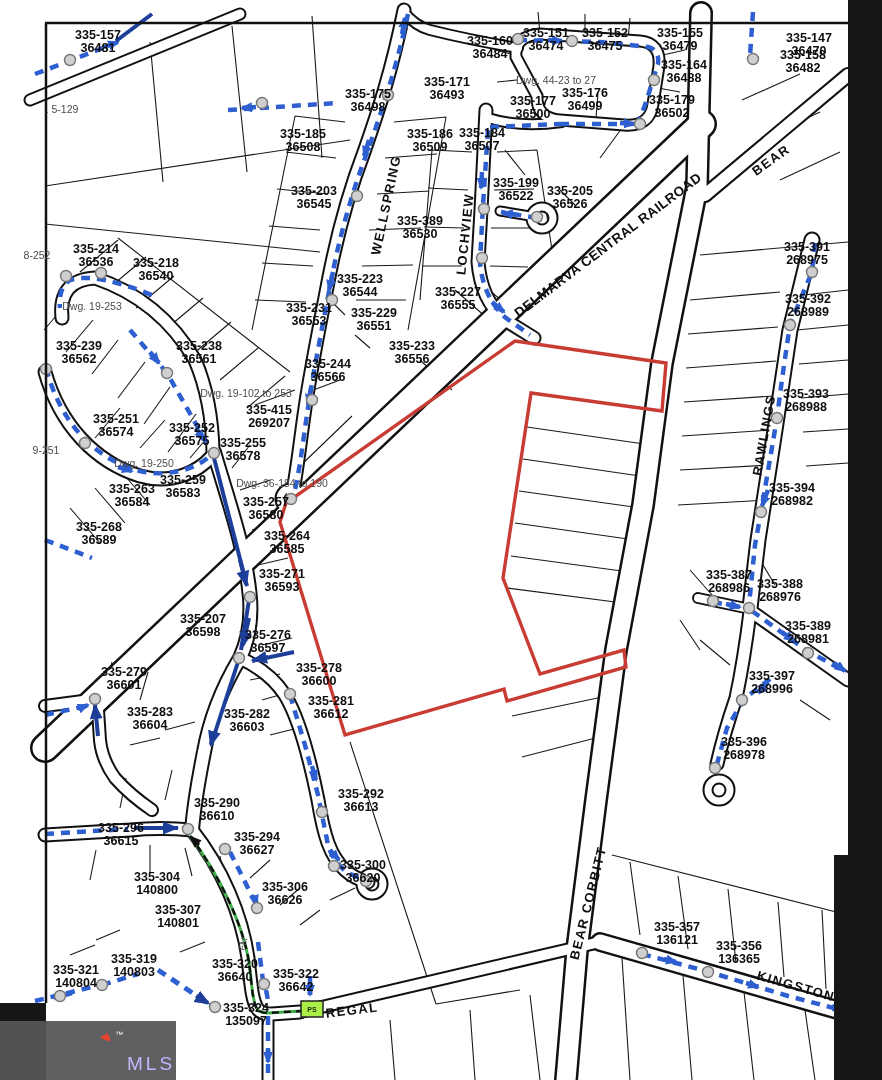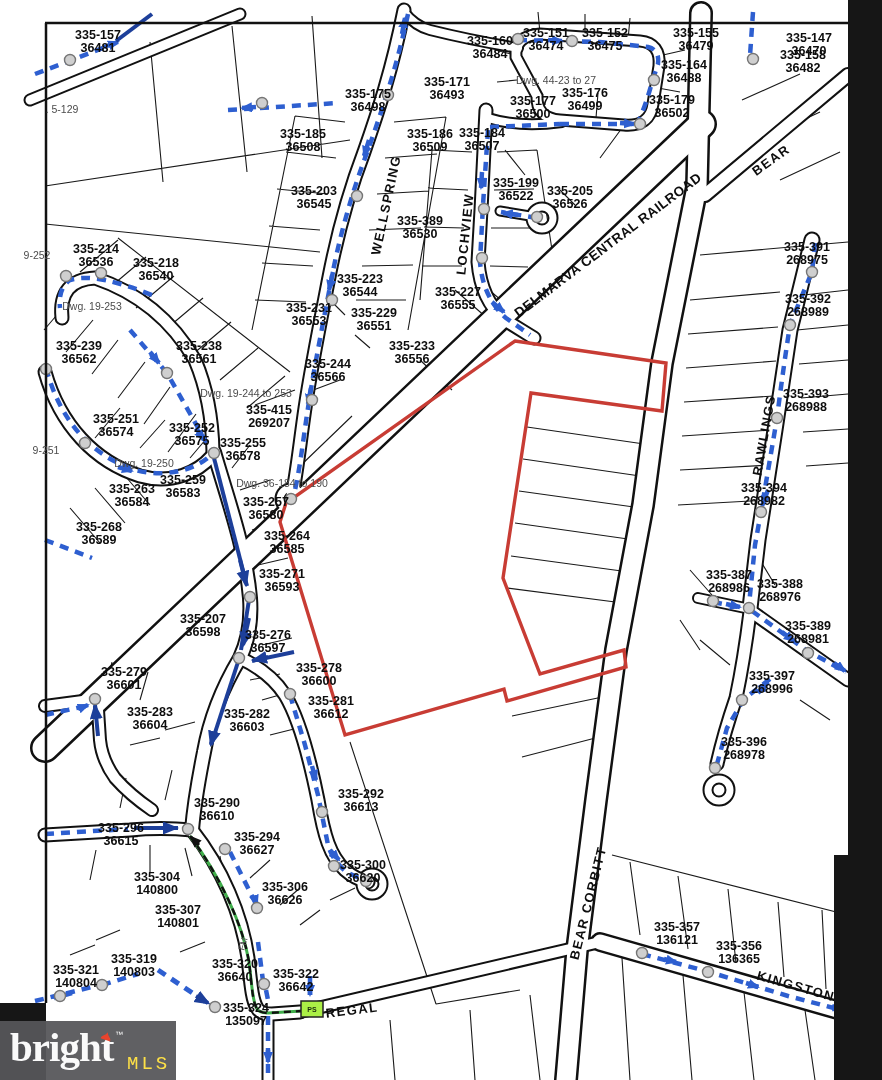--- a/index.html
+++ b/index.html
@@ -13,22 +13,22 @@
   .street{position:absolute;font-weight:700;font-size:13px;letter-spacing:1.5px;color:#0d0d0d;
       white-space:nowrap;transform-origin:center;}
   .note{position:absolute;transform:translate(-50%,-50%);font-size:10.5px;color:#4c4c4c;
       white-space:nowrap;}
   .ps-label{position:absolute;transform:translate(-50%,-50%);font-size:7px;font-weight:700;color:#1c2b10;}
   .logo{position:absolute;left:0;top:1021px;width:176px;height:59px;background:rgba(86,86,89,.94);
       z-index:8;display:block;}
   .logo .brand{position:absolute;left:10px;top:2px;font-family:"Liberation Serif",serif;
       font-weight:700;font-size:41px;color:#fafafa;letter-spacing:-1px;}
   .logo .tm{position:absolute;left:115px;top:9px;font-size:8px;color:#fafafa;}
-  .logo .mls{position:absolute;left:127px;top:32px;font-size:19px;color:#fde047;letter-spacing:3px;
-      font-family:Liberation Mono, monospace;}
+  .logo .mls{position:absolute;left:127px;top:32px;font-size:19px;color:#c4b5fd;letter-spacing:3px;
+      font-family:Liberation Sans, sans-serif;}
   .logo .flame{position:absolute;left:99px;top:11px;}
 </style>
 </head>
 <body>
 
 <div class="stage">
 
 <svg width="882" height="1080" viewBox="0 0 882 1080">
   <defs>
     <marker id="mB" markerUnits="userSpaceOnUse" markerWidth="14" markerHeight="12" refX="10" refY="5" orient="auto">
@@ -298,21 +298,21 @@
         <span>36484</span>
       </div>
   <div class="pl" style="left:546px;top:40px">
         <span>335-151</span>
         <span>36474</span>
       </div>
   <div class="pl" style="left:605px;top:40px">
         <span>335-152</span>
         <span>36475</span>
       </div>
-  <div class="pl" style="left:696px;top:40px">
+  <div class="pl" style="left:680px;top:40px">
         <span>335-155</span>
         <span>36479</span>
       </div>
   <div class="pl" style="left:809px;top:45px">
         <span>335-147</span>
         <span>36470</span>
       </div>
   <div class="pl" style="left:684px;top:72px">
         <span>335-164</span>
         <span>36488</span>
@@ -534,21 +534,21 @@
         <span>268975</span>
       </div>
   <div class="pl" style="left:808px;top:306px">
         <span>335-392</span>
         <span>268989</span>
       </div>
   <div class="pl" style="left:806px;top:401px">
         <span>335-393</span>
         <span>268988</span>
       </div>
-  <div class="pl" style="left:764px;top:495px">
+  <div class="pl" style="left:792px;top:495px">
         <span>335-394</span>
         <span>268982</span>
       </div>
   <div class="pl" style="left:729px;top:582px">
         <span>335-387</span>
         <span>268986</span>
       </div>
   <div class="pl" style="left:780px;top:591px">
         <span>335-388</span>
         <span>268976</span>
@@ -578,32 +578,31 @@
   <div class="street" style="left:465px;top:234px;transform:translate(-50%,-50%) rotate(-84deg)">LOCHVIEW</div>
   <div class="street" style="left:608px;top:245px;font-size:13.5px;letter-spacing:.5px;transform:translate(-50%,-50%) rotate(-37deg)">DELMARVA CENTRAL RAILROAD</div>
   <div class="street" style="left:771px;top:160px;transform:translate(-50%,-50%) rotate(-36deg)">BEAR</div>
   <div class="street" style="left:764px;top:435px;transform:translate(-50%,-50%) rotate(-80deg)">RAWLINGS</div>
   <div class="street" style="left:588px;top:903px;transform:translate(-50%,-50%) rotate(-76deg)">BEAR CORBITT</div>
   <div class="street" style="left:796px;top:986px;transform:translate(-50%,-50%) rotate(16deg)">KINGSTON</div>
   <div class="street" style="left:352px;top:1010px;transform:translate(-50%,-50%) rotate(-7deg)">REGAL</div>
 
   <div class="note" style="left:62px;top:109px">. 5-129</div>
   <div class="note" style="left:556px;top:80px">Dwg. 44-23 to 27</div>
-  <div class="note" style="left:37px;top:255px">9-252</div>
+  <div class="note" style="left:37px;top:255px">8-252</div>
   <div class="note" style="left:92px;top:306px">Dwg. 19-253</div>
-  <div class="note" style="left:246px;top:393px">Dwg. 19-244 to 253</div>
+  <div class="note" style="left:246px;top:393px">Dwg. 19-102 to 253</div>
   <div class="note" style="left:144px;top:463px">Dwg. 19-250</div>
   <div class="note" style="left:46px;top:450px">9-251</div>
   <div class="note" style="left:282px;top:483px">Dwg. 36-184 to 190</div>
   <div class="note" style="left:243px;top:944px;font-size:9px;transform:translate(-50%,-50%) rotate(-75deg)">FM</div>
   <div class="ps-label" style="left:312px;top:1009px">PS</div>
 </div>
 
 <div class="logo">
-  <span class="brand">bright</span>
   <span class="flame">
     <svg width="14" height="13" viewBox="0 0 14 13">
           <path d="M7,0 C8,4 12,4 12,8 L2,8 C2,4 6,4 7,0 Z" fill="#e8432d" transform="rotate(18 7 6)"></path>
         </svg>
   </span>
   <span class="tm">™</span>
   <span class="mls">MLS</span>
 </div>
 
 </div>

